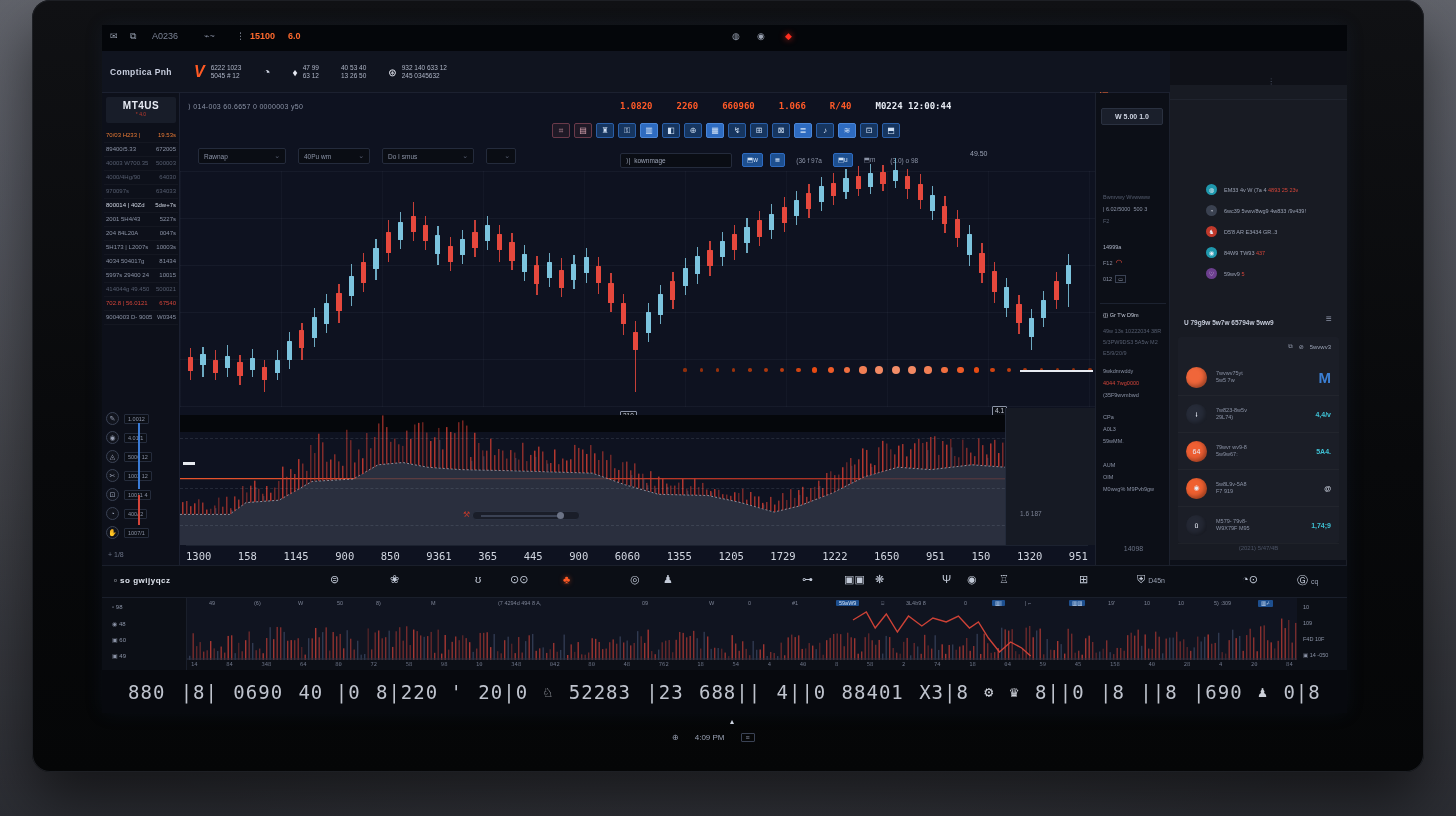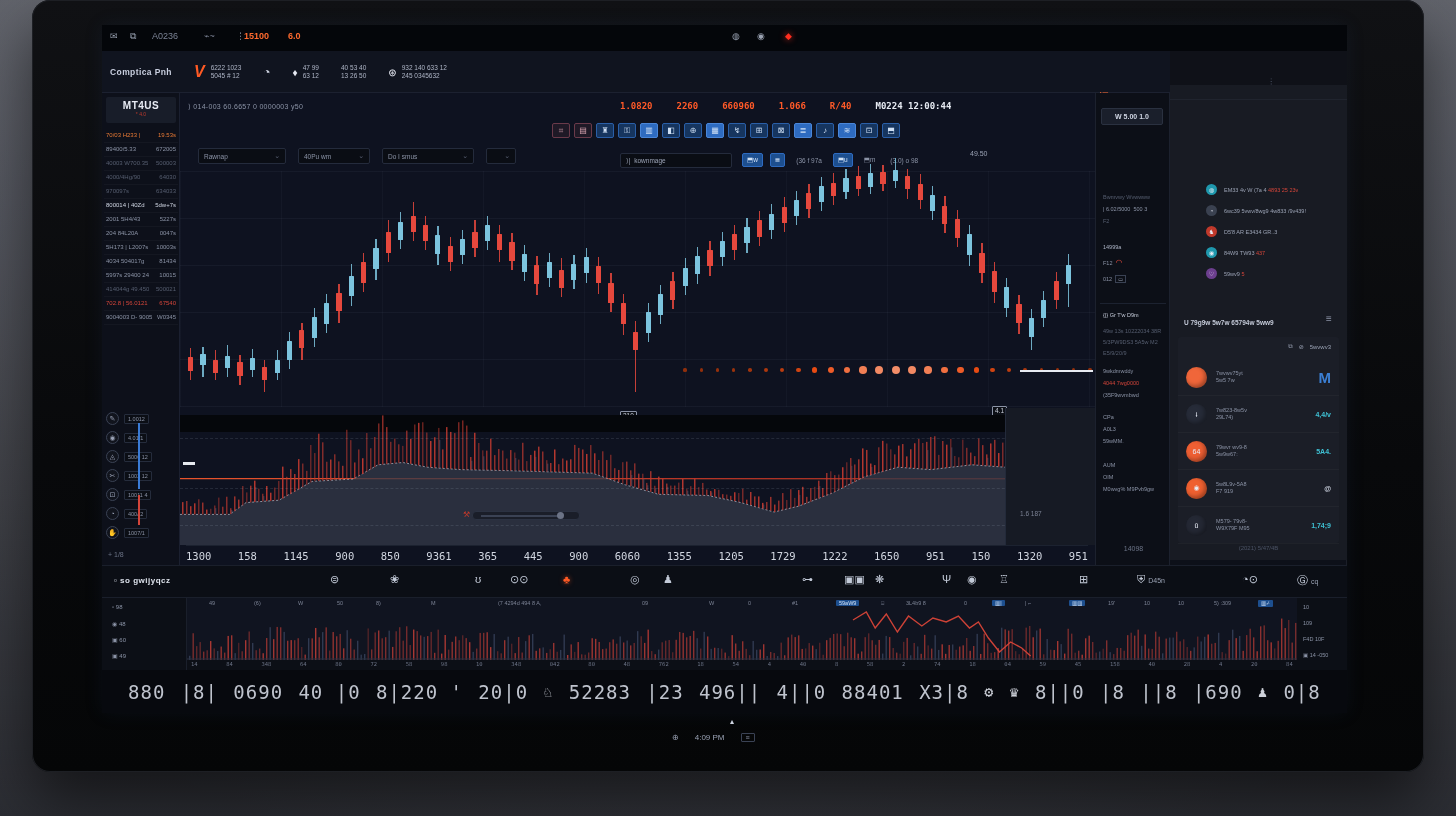--- a/index.html
+++ b/index.html
@@ -168,21 +168,21 @@
 <div class="scene">
   <div class="monitor">
     <div class="screen">
 
       <div class="topbar">
         <span class="g" style="left:8px">✉</span>
         <span class="g" style="left:28px">⧉</span>
         <span class="g t-dim" style="left:50px">A0236</span>
         <span class="g t-dim" style="left:102px">⌁~</span>
         <span class="g" style="left:134px">⋮</span>
-        <span class="g t-orange" style="left:142px">15100</span>
+        <span class="g t-orange" style="left:148px">15100</span>
         <span class="g t-orange" style="left:186px">6.0</span>
         <span class="g" style="left:630px">◍</span>
         <span class="g" style="left:655px">◉</span>
         <span class="g red-diamond" style="left:683px">◆</span>
       </div>
 
       <div class="toolbar2">
         <div id="toolbar-items">
             <div class="tb-text">Comptica Pnh</div>
             <div class="tb-logo">
@@ -1385,21 +1385,21 @@
       <div class="numbersrow" id="numbersrow">
           <span class="num-tok">880</span>
           <span class="num-tok">|8|</span>
           <span class="num-tok">0690</span>
           <span class="num-tok">40 |0</span>
           <span class="num-tok">8|220 '</span>
           <span class="num-tok">20|0</span>
           <span class="num-tok glyph">♘</span>
           <span class="num-tok">52283</span>
           <span class="num-tok">|23</span>
-          <span class="num-tok">496||</span>
+          <span class="num-tok">688||</span>
           <span class="num-tok">4||0</span>
           <span class="num-tok">88401</span>
           <span class="num-tok">X3|8</span>
           <span class="num-tok glyph">⚙</span>
           <span class="num-tok glyph">♛</span>
           <span class="num-tok">8||0</span>
           <span class="num-tok">|8</span>
           <span class="num-tok">||8</span>
           <span class="num-tok">|690</span>
           <span class="num-tok glyph">♟</span>

